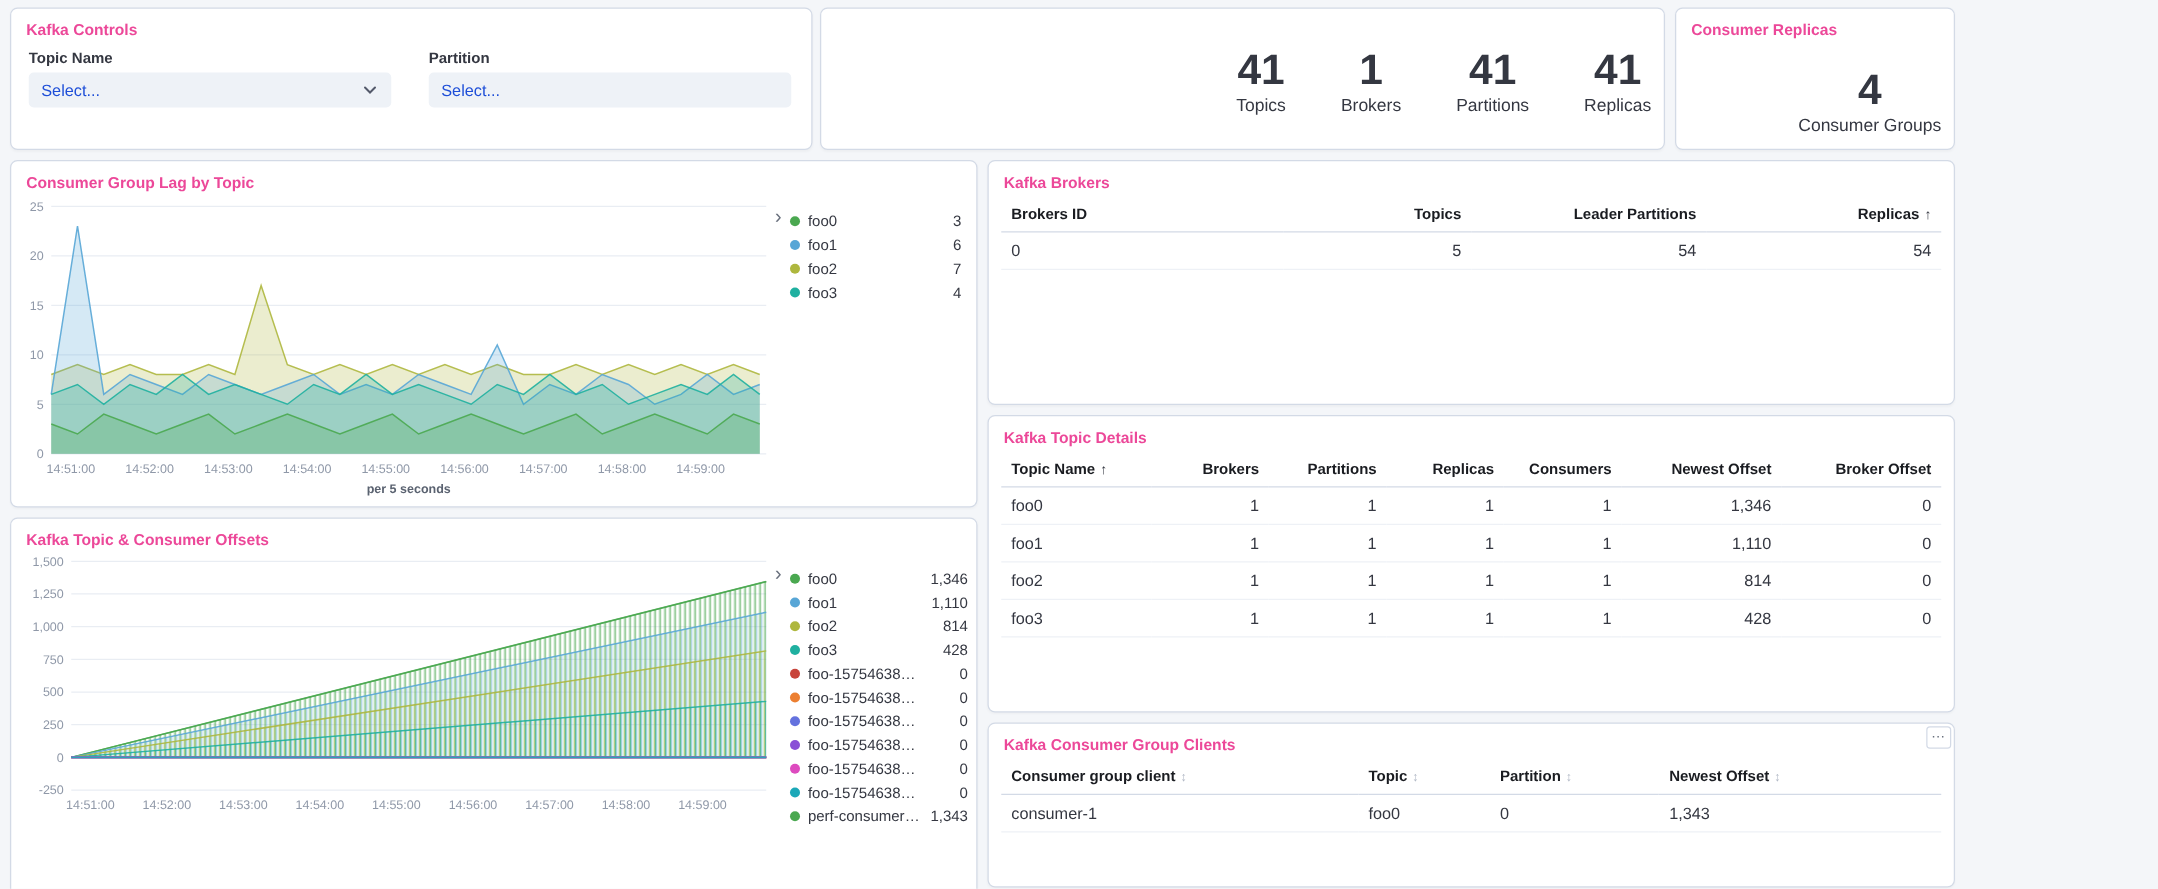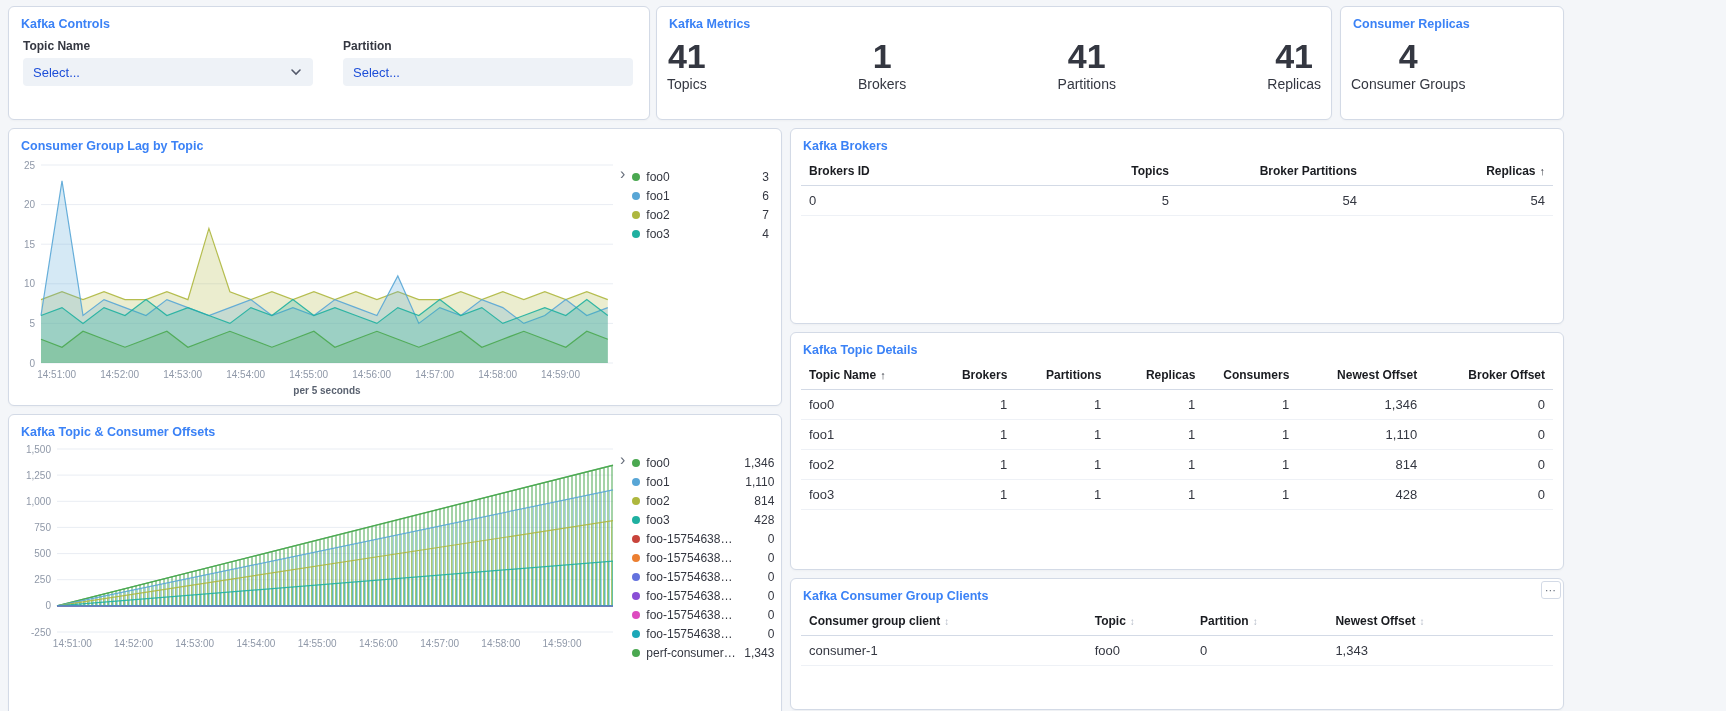--- a/index.html
+++ b/index.html
@@ -15,21 +15,21 @@
     background:#ffffff;
     border:1px solid #d3dae6;
     border-radius:6px;
     padding:8px 10px;
     overflow:hidden;
     box-shadow:0 1px 2px rgba(0,0,0,0.03);
   }
   .panel-title{
     font-size:12.5px;
     font-weight:700;
-    color:#3b82f6;
+    color:#ec4899;
     margin:2px 2px 4px 2px;
     white-space:nowrap;
   }
   
   #panel-controls{left:8px;top:6px;width:642px;height:114px}
   #panel-metrics{left:656px;top:6px;width:676px;height:114px}
   #panel-consumer-metrics{left:1340px;top:6px;width:224px;height:114px}
   #panel-lag{left:8px;top:128px;width:774px;height:278px}
   #panel-brokers{left:790px;top:128px;width:774px;height:196px}
   #panel-topic-details{left:790px;top:332px;width:774px;height:238px}
@@ -41,21 +41,21 @@
   .form-field{width:290px}
   .field-label{display:block;font-size:12px;font-weight:700;color:#343741;margin-bottom:5px}
   .select-box{
     width:290px;height:28px;background:#eef2f7;border-radius:4px;
     display:flex;align-items:center;padding:0 10px;cursor:pointer;
   }
   .select-placeholder{font-size:13px;color:#1d4ed8;flex:1 1 auto}
   .chevron{flex:0 0 auto}
 
   
-  .stats-row{display:flex;justify-content:space-between;gap:28px;margin-top:8px}
+  .stats-row{display:flex;justify-content:flex-end;gap:44px;margin-top:24px}
   .stat{display:flex;flex-direction:column;align-items:center}
   .stat-value{font-size:34px;font-weight:700;color:#343741;line-height:1.05}
   .stat-label{font-size:14px;color:#343741;margin-top:1px}
 
   
   .chart-row{display:flex;align-items:flex-start}
   .chart-mount{flex:0 0 auto}
   svg{display:block}
   .axis-label{font-size:10px;fill:#8f98a8}
   .axis-caption{font-size:10px;font-weight:700;fill:#5a6270}
@@ -119,21 +119,20 @@
     <div class="form-field">
       <label class="field-label">Partition</label>
       <div class="select-box">
         <span class="select-placeholder">Select...</span>
       </div>
     </div>
   </div>
 </div>
 
 <div class="panel" id="panel-metrics">
-  <div class="panel-title">Kafka Metrics</div>
   <div class="stats-row">
     <div class="stat">
       <div class="stat-value">41</div>
       <div class="stat-label">Topics</div>
     </div>
     <div class="stat">
       <div class="stat-value">1</div>
       <div class="stat-label">Brokers</div>
     </div>
     <div class="stat">
@@ -223,21 +222,21 @@
   </div>
 </div>
 
 <div class="panel" id="panel-brokers">
   <div class="panel-title">Kafka Brokers</div>
   <table class="data-table" id="brokers-table">
     <thead>
         <tr>
           <th style="text-align: left;"><span>Brokers ID</span></th>
           <th style="text-align: right;"><span>Topics</span></th>
-          <th style="text-align: right;"><span>Broker Partitions</span></th>
+          <th style="text-align: right;"><span>Leader Partitions</span></th>
           <th style="text-align: right;"><span>Replicas</span><span class="sort-arrow">↑</span></th>
         </tr>
       </thead>
     <tbody>
         <tr>
           <td style="text-align: left;">0</td>
           <td style="text-align: right;">5</td>
           <td style="text-align: right;">54</td>
           <td style="text-align: right;">54</td>
         </tr>

